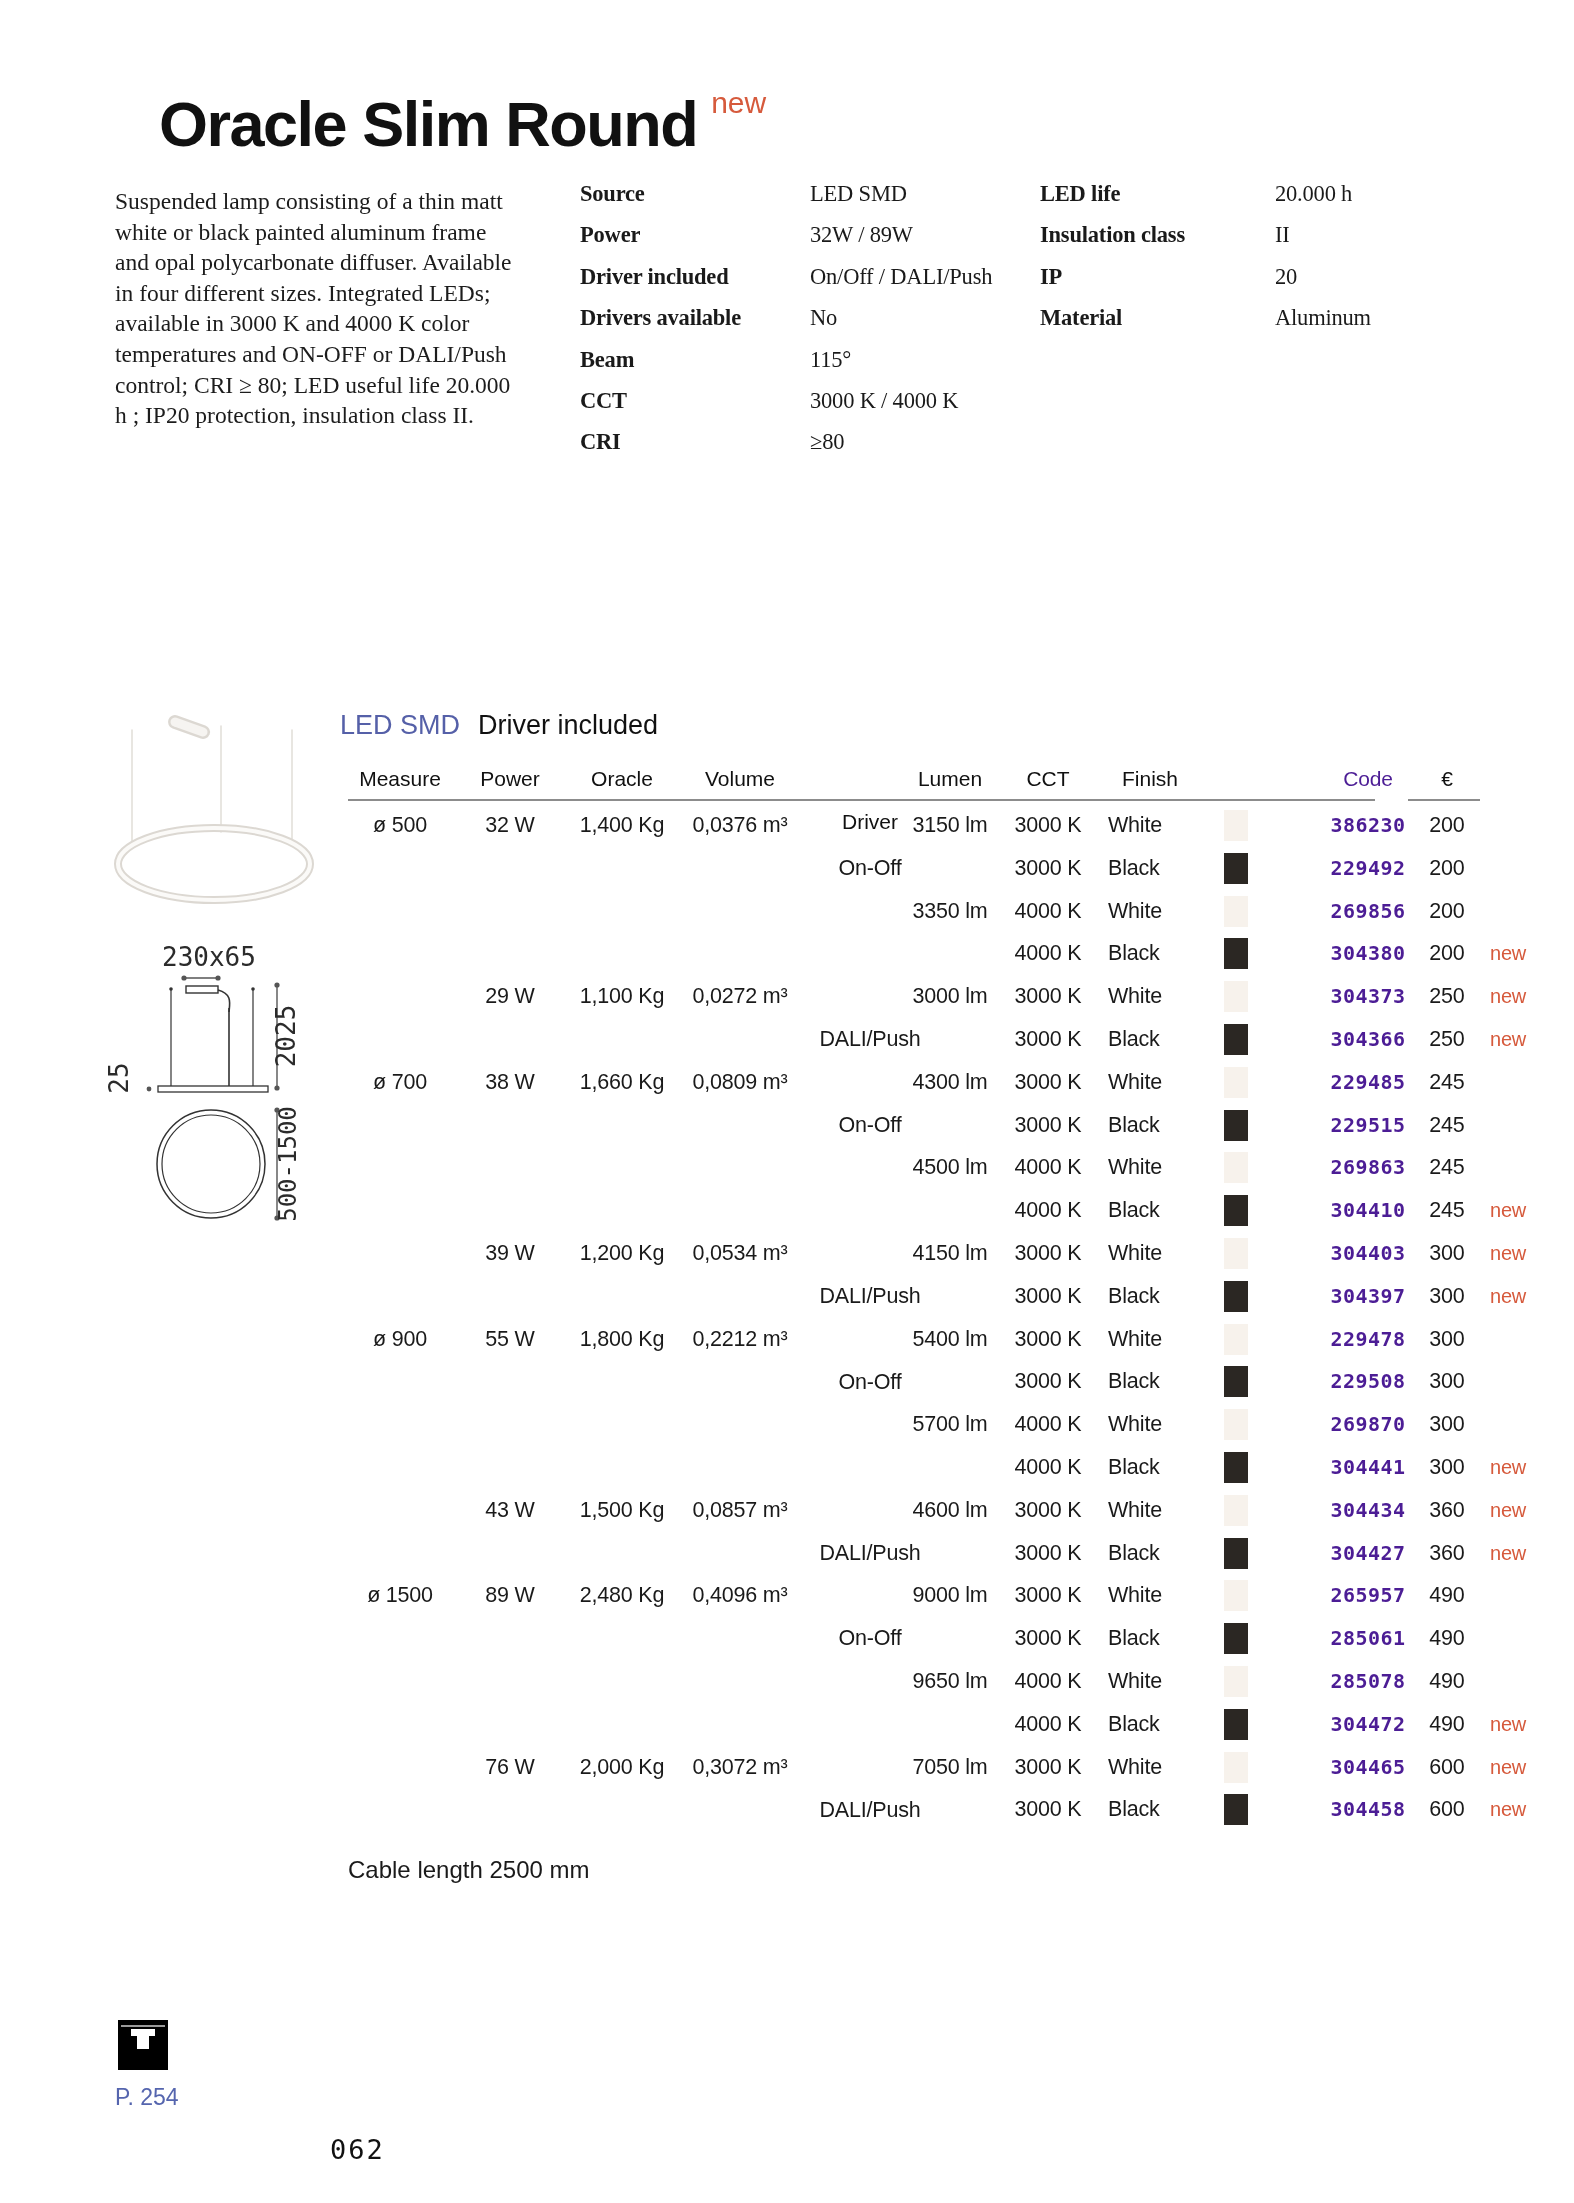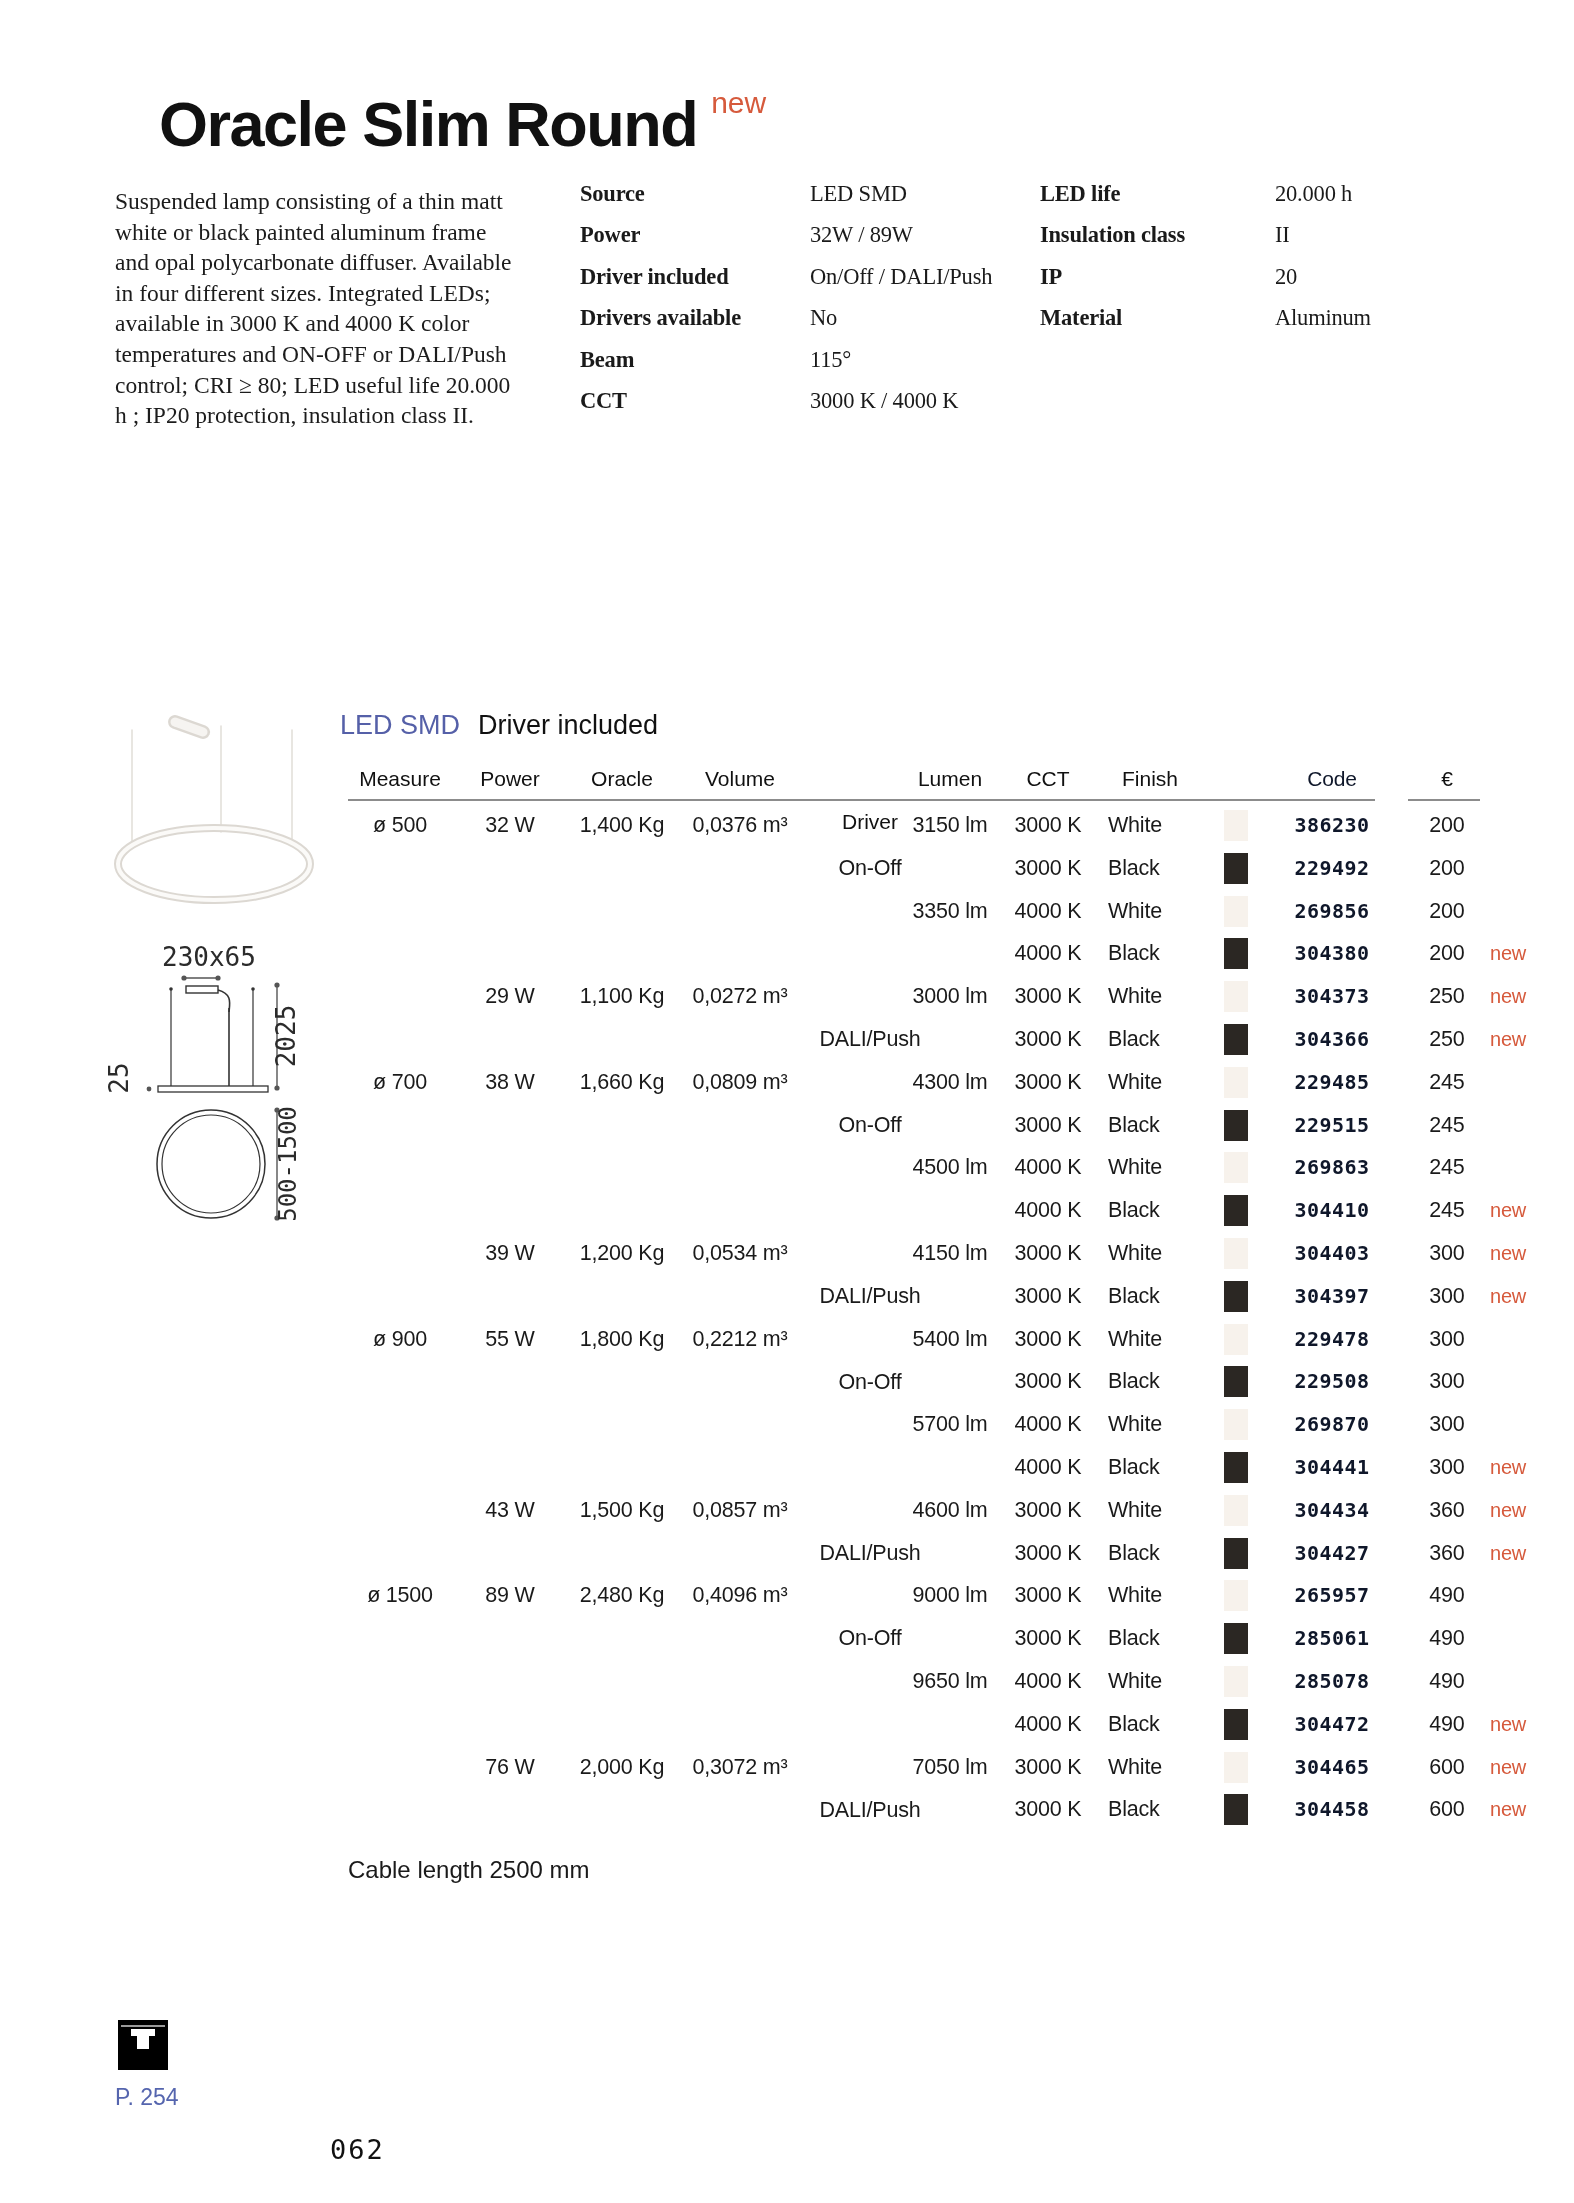--- a/index.html
+++ b/index.html
@@ -42,22 +42,22 @@
   .c { position:absolute; top:0; height:42.8px; line-height:42.8px; font-size:21.5px; letter-spacing:-0.2px;
        text-align:center; white-space:nowrap; color:#1a1a1a; }
   .col-measure { left:340px;  width:120px; }
   .col-power   { left:450px;  width:120px; }
   .col-weight  { left:562px;  width:120px; }
   .col-volume  { left:680px;  width:120px; }
   .col-driver  { left:812px;  width:116px;margin-top:43px; }
   .col-lumen   { left:892px;  width:116px; }
   .col-cct     { left:990px;  width:116px; }
   .col-finish  { left:1108px; width:95px;  text-align:left; }
-  .col-code    { left:1272px; width:120px; font-family:"DejaVu Sans Mono", monospace;
-                 font-weight:700; font-size:20px; letter-spacing:0.5px; color:#0f172a; }
+  .col-code    { left:1308px; width:120px; font-family:"DejaVu Sans Mono", monospace;
+                 font-weight:700; font-size:20px; letter-spacing:0.5px; color:#4c1d95; }
   .col-price   { left:1392px; width:110px; }
   .col-new     { left:1490px; width:70px; text-align:left; font-size:20px; }
   .th.col-finish { padding-left:14px; }
   .swatch { position:absolute; left:1224px; top:6px; width:24px; height:31px; }
   .cable-note { position:absolute; left:348px; top:1856px; font-size:24px; color:#1a1a1a; }
   
   .cat-icon { position:absolute; left:118px; top:2020px; width:50px; height:50px; background:#000; }
   .cat-icon .topline { position:absolute; left:3px; right:3px; top:5px; height:2px; background:#9a9a9a; }
   .cat-icon .t-bar  { position:absolute; left:13px; top:9px;  width:24px; height:7px;  background:#fff; }
   .cat-icon .t-stem { position:absolute; left:19px; top:16px; width:12px; height:13px; background:#fff; }
@@ -93,20 +93,24 @@
     <span class="spec-label">Drivers available</span>
     <span class="spec-value">No</span>
   </div>
       <div class="spec-row">
     <span class="spec-label">Beam</span>
     <span class="spec-value">115°</span>
   </div>
       <div class="spec-row">
     <span class="spec-label">CCT</span>
     <span class="spec-value">3000 K / 4000 K</span>
+  </div>
+      <div class="spec-row">
+    <span class="spec-label">CRI</span>
+    <span class="spec-value">≥80</span>
   </div>
     </div>
   <div class="spec-list right" id="spec-right">
       <div class="spec-row">
     <span class="spec-label">LED life</span>
     <span class="spec-value">20.000 h</span>
   </div>
       <div class="spec-row">
     <span class="spec-label">Insulation class</span>
     <span class="spec-value">II</span>

